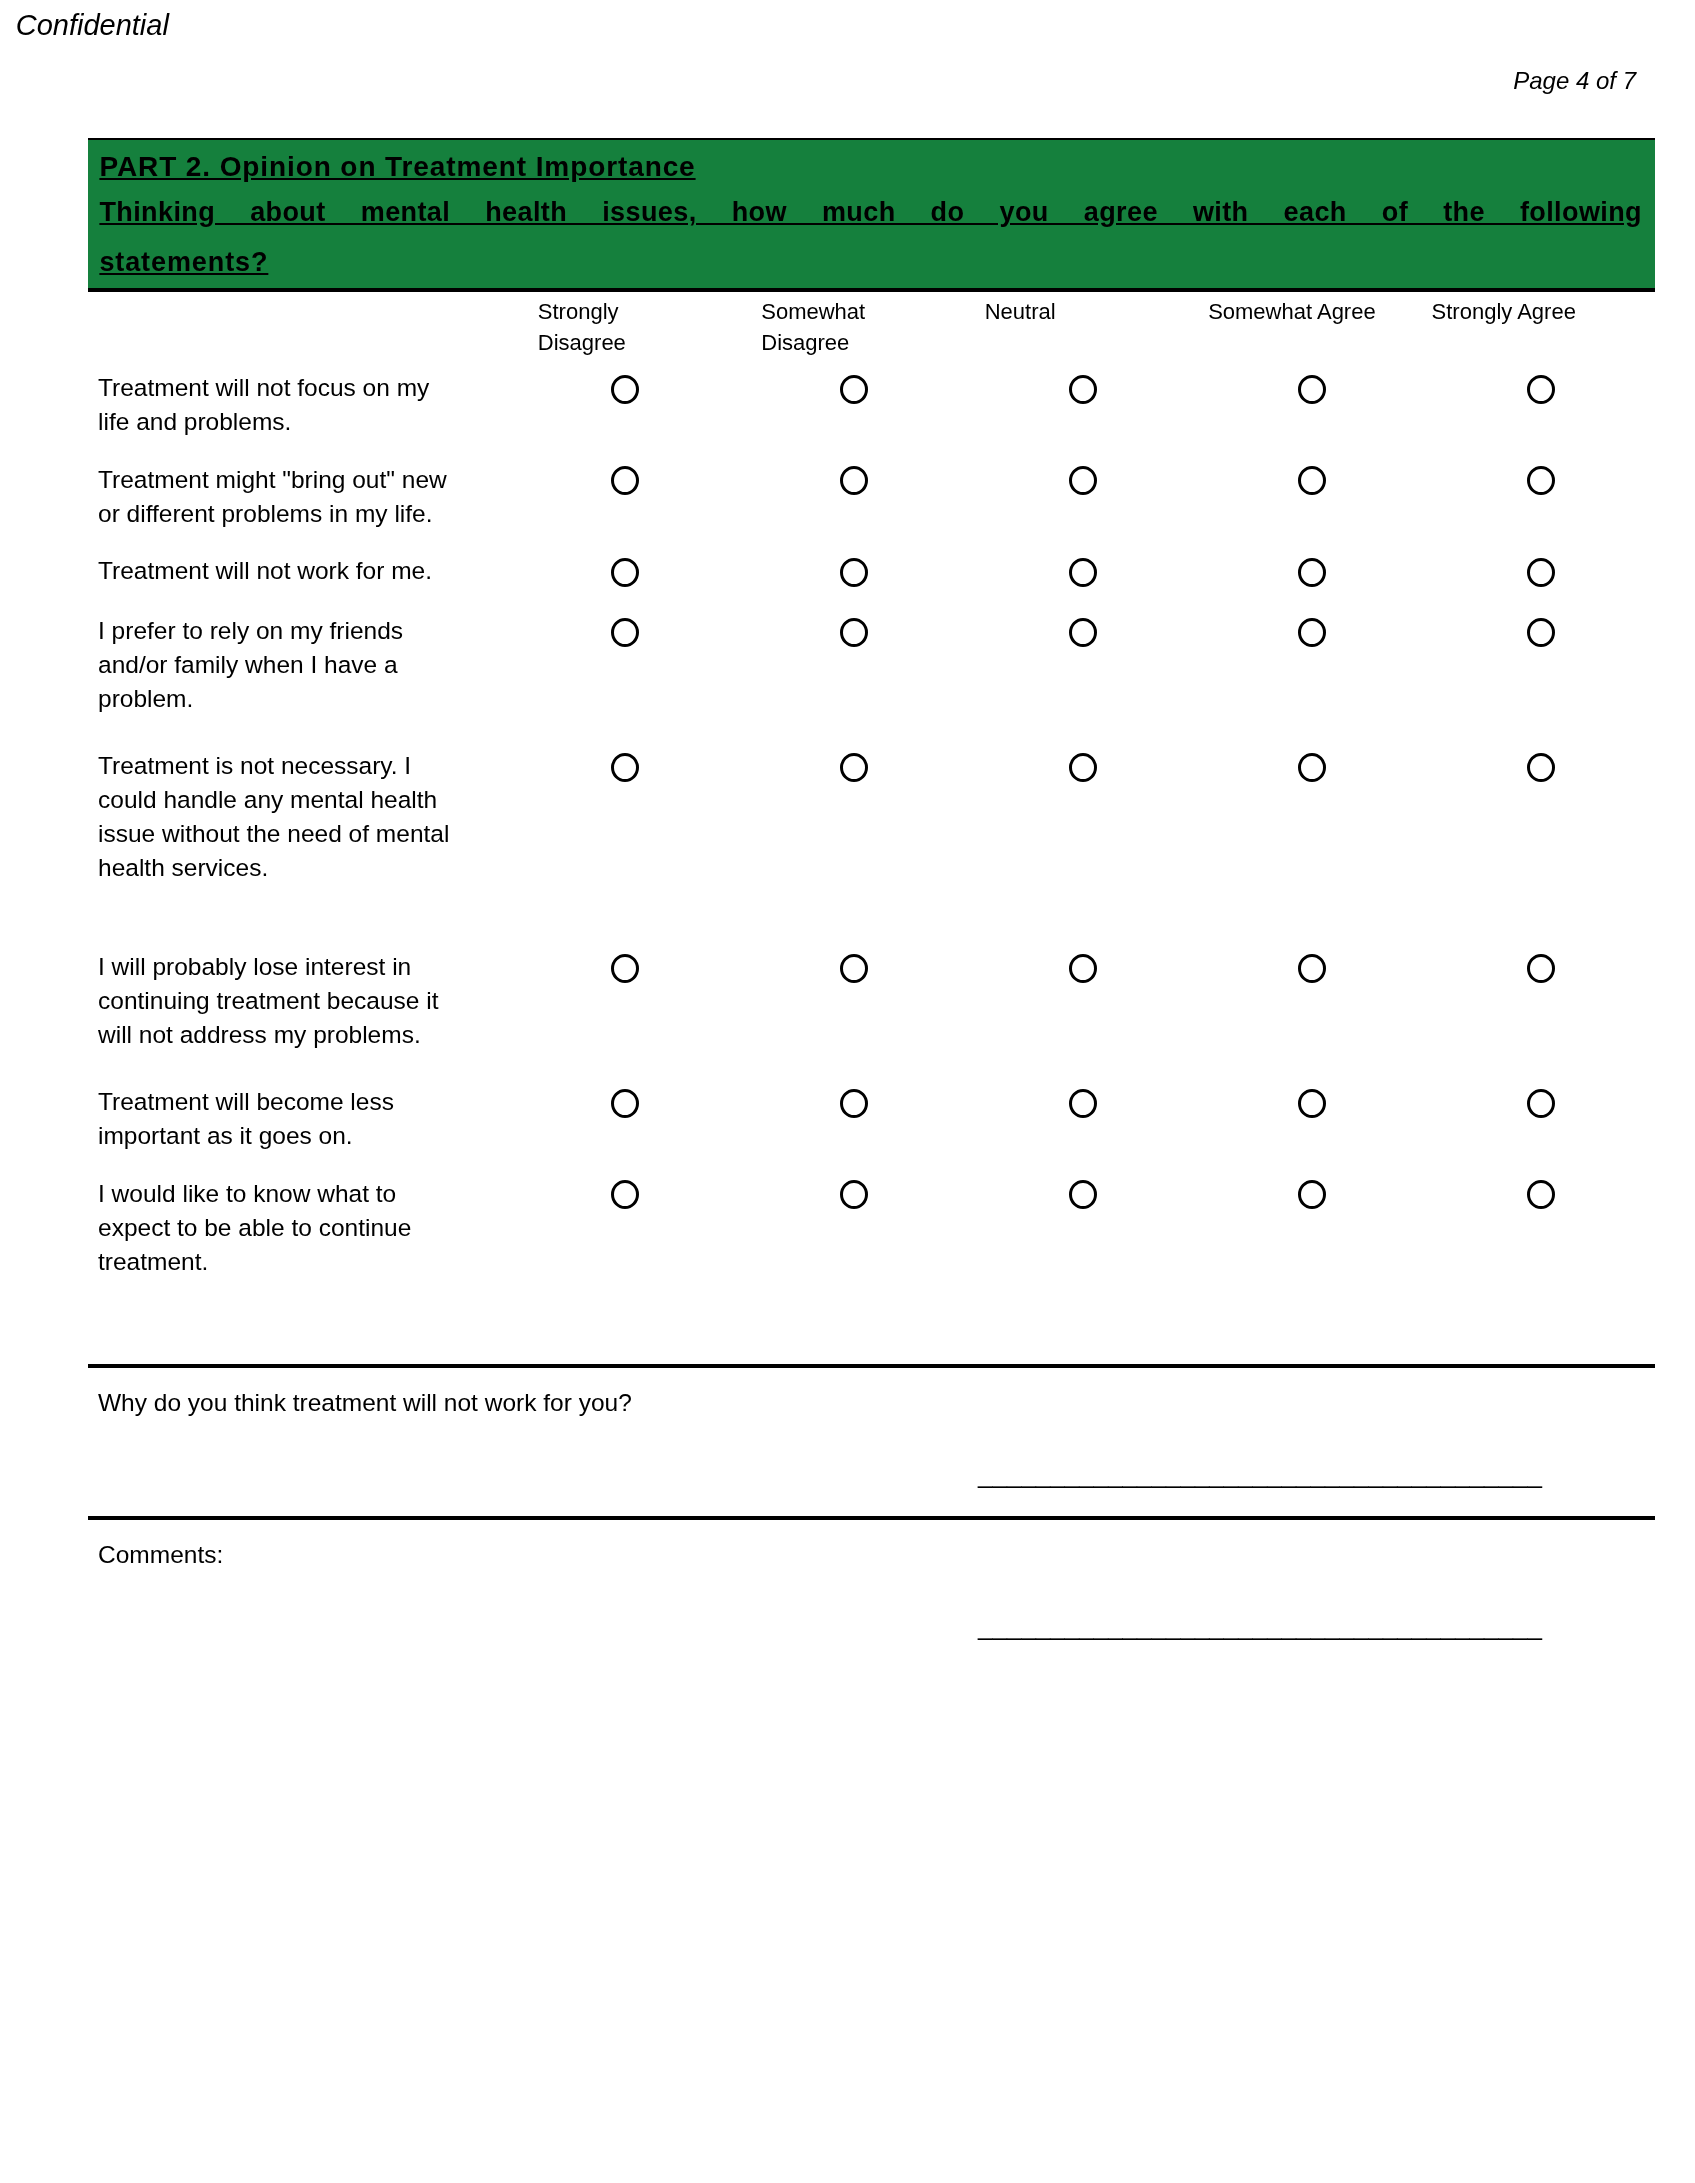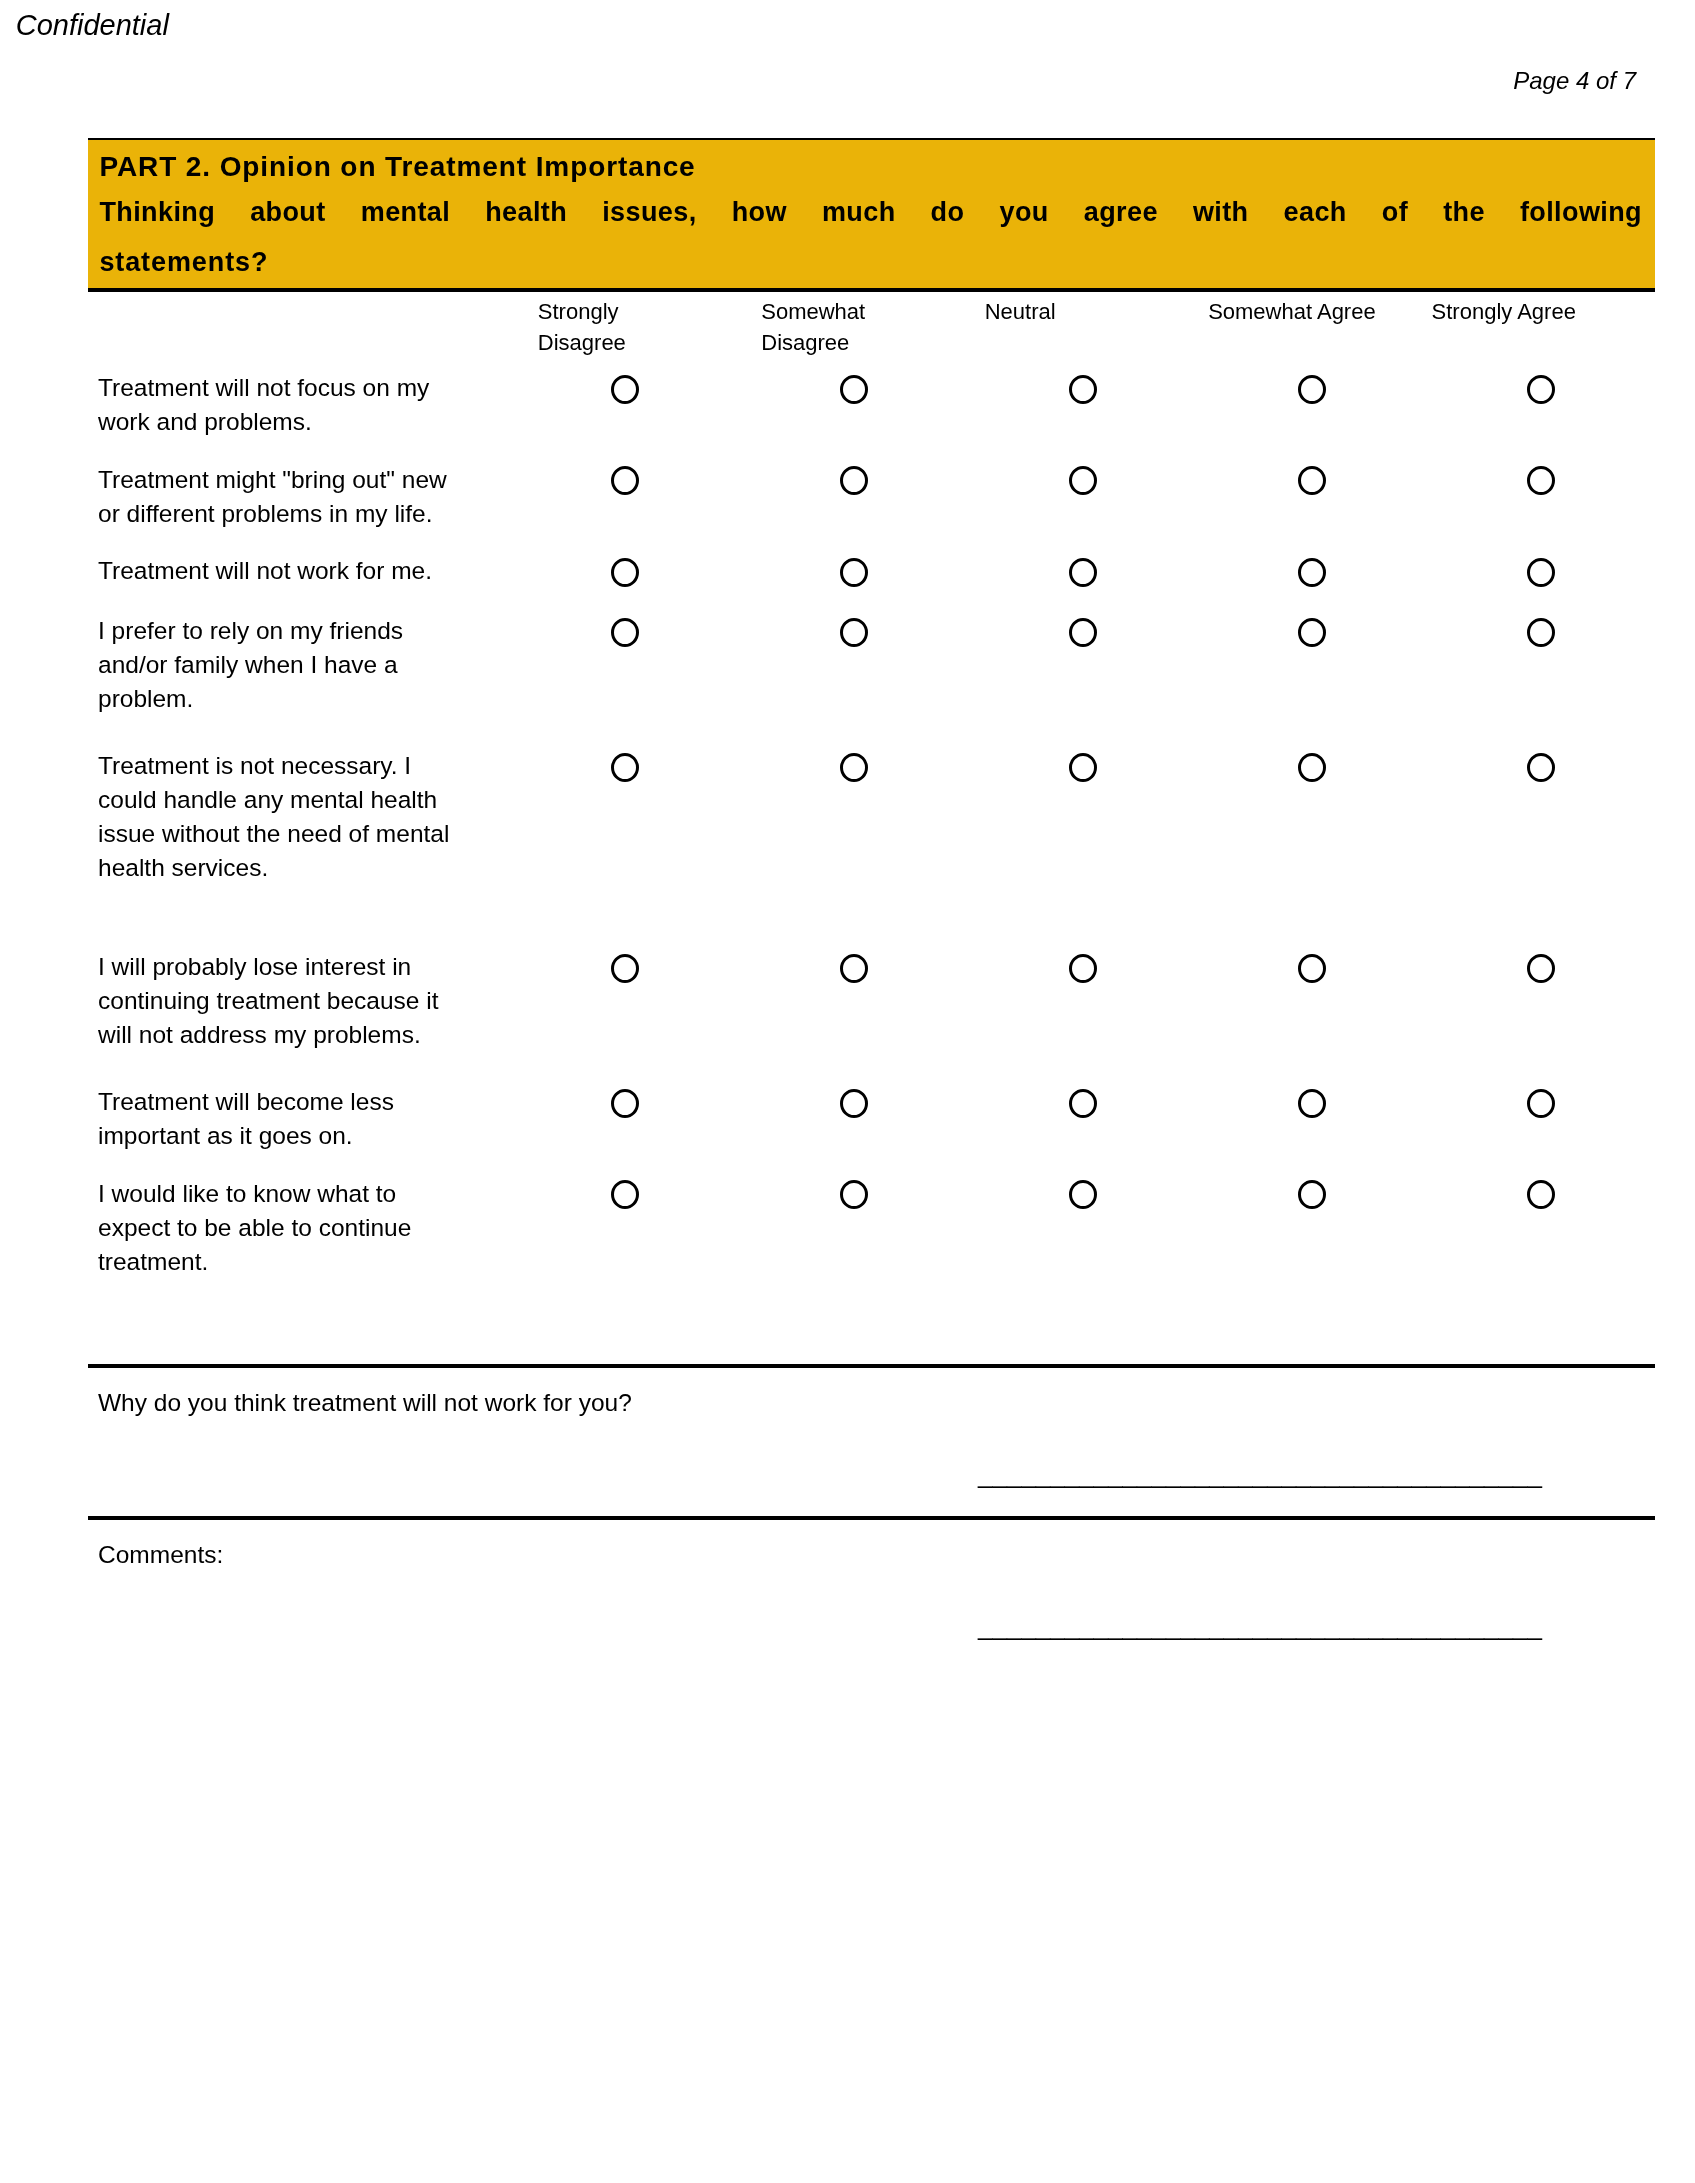--- a/index.html
+++ b/index.html
@@ -11,23 +11,23 @@
   .confidential{
     position:absolute;left:15.7px;top:9.6px;
     font-style:italic;font-size:29px;line-height:1.1;text-align:right;
   }
   .page-indicator{
     position:absolute;top:67px;right:59px;
     font-style:italic;font-size:24px;
   }
   .content{position:absolute;left:88px;top:138px;width:1567px;}
   .header-box{
-    background:#eab308;
+    background:#15803d;
     border-top:2.6px solid #000;border-bottom:4.8px solid #000;
-    padding:10.5px 13px 9.6px 11.4px;box-sizing:border-box;
+    padding:10.5px 13px 9.6px 11.4px;box-sizing:border-box;text-decoration:underline;
   }
   .hb-title{font-weight:bold;font-size:28px;line-height:31px;letter-spacing:0.9px;}
   .hb-sub1{
     font-weight:bold;font-size:27px;line-height:31px;margin-top:15.7px;letter-spacing:0.4px;
     text-align:justify;text-align-last:justify;
   }
   .hb-sub2{font-weight:bold;font-size:27px;line-height:31px;margin-top:19px;letter-spacing:0.9px;}
   .col-headers{display:flex;margin-top:4.4px;font-size:22px;line-height:31px;}
   .ch-spacer{width:461px;}
   .ch{width:229px;text-align:left;white-space:pre-line;}
@@ -74,21 +74,21 @@
 Disagree</div>
     <div class="ch">Neutral</div>
     <div class="ch">Somewhat Agree</div>
     <div class="ch">Strongly Agree</div>
   </div>
 
   <div class="matrix">
 
     <div class="m-row" style="margin-bottom:23.6px;">
       <div class="q">Treatment will not focus on my
-work and problems.</div>
+life and problems.</div>
       <div class="opts">
         <div class="opt">
             <span class="radio"></span>
           </div>
         <div class="opt">
             <span class="radio"></span>
           </div>
         <div class="opt">
             <span class="radio"></span>
           </div>

